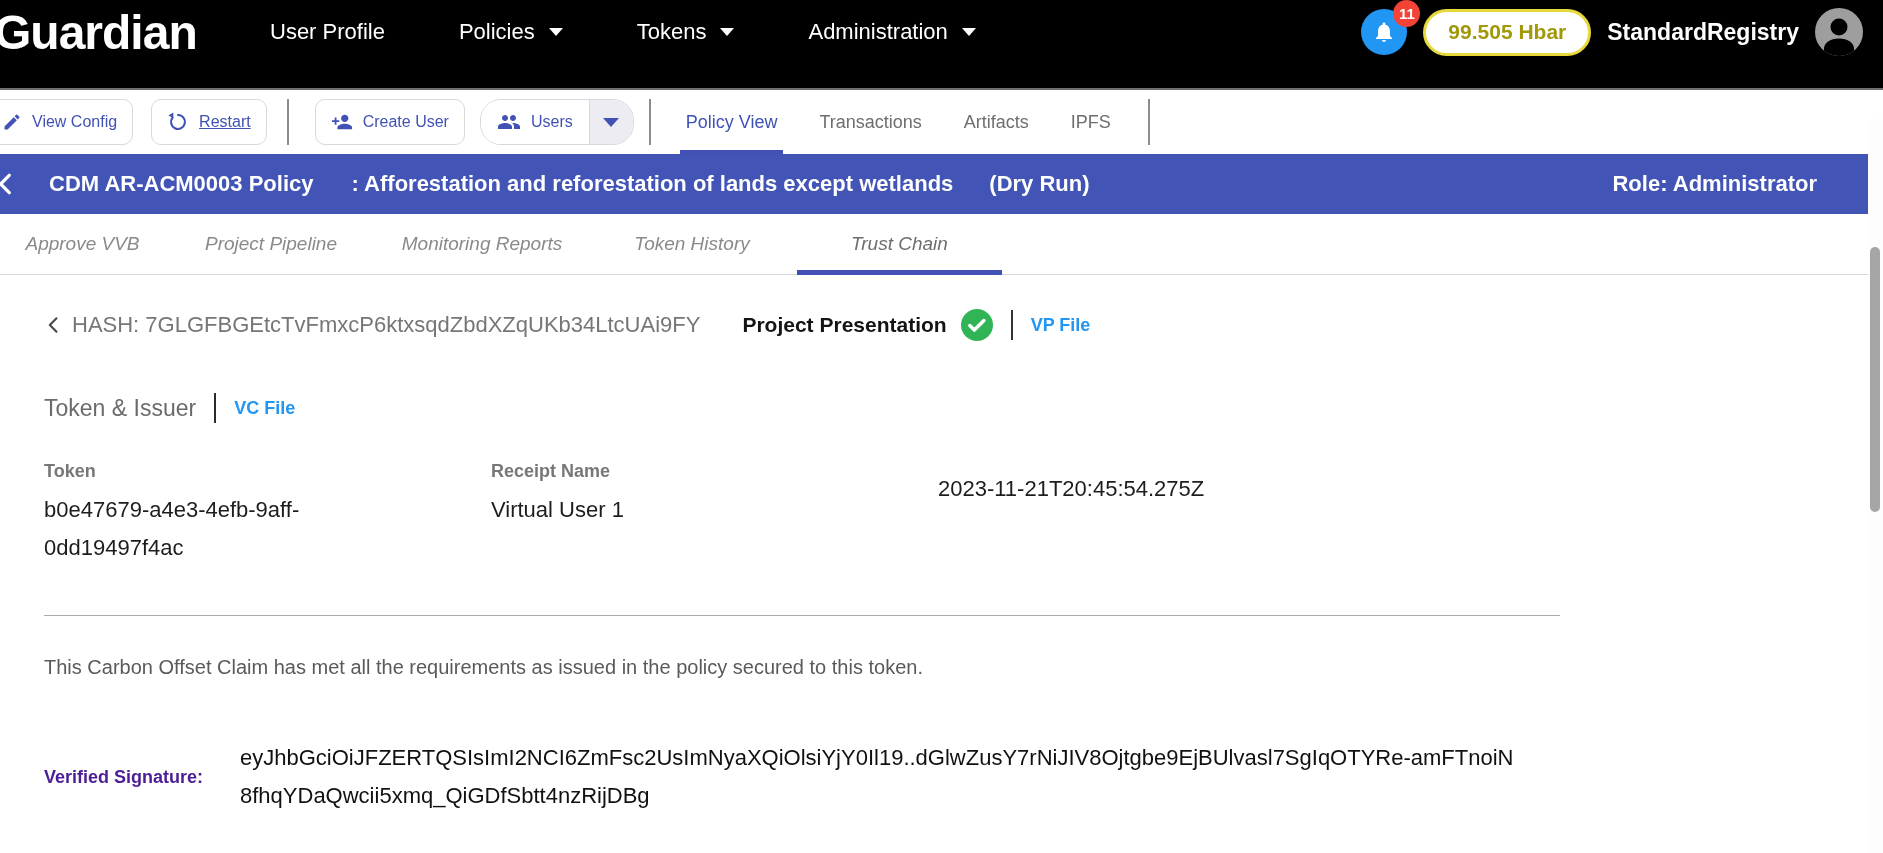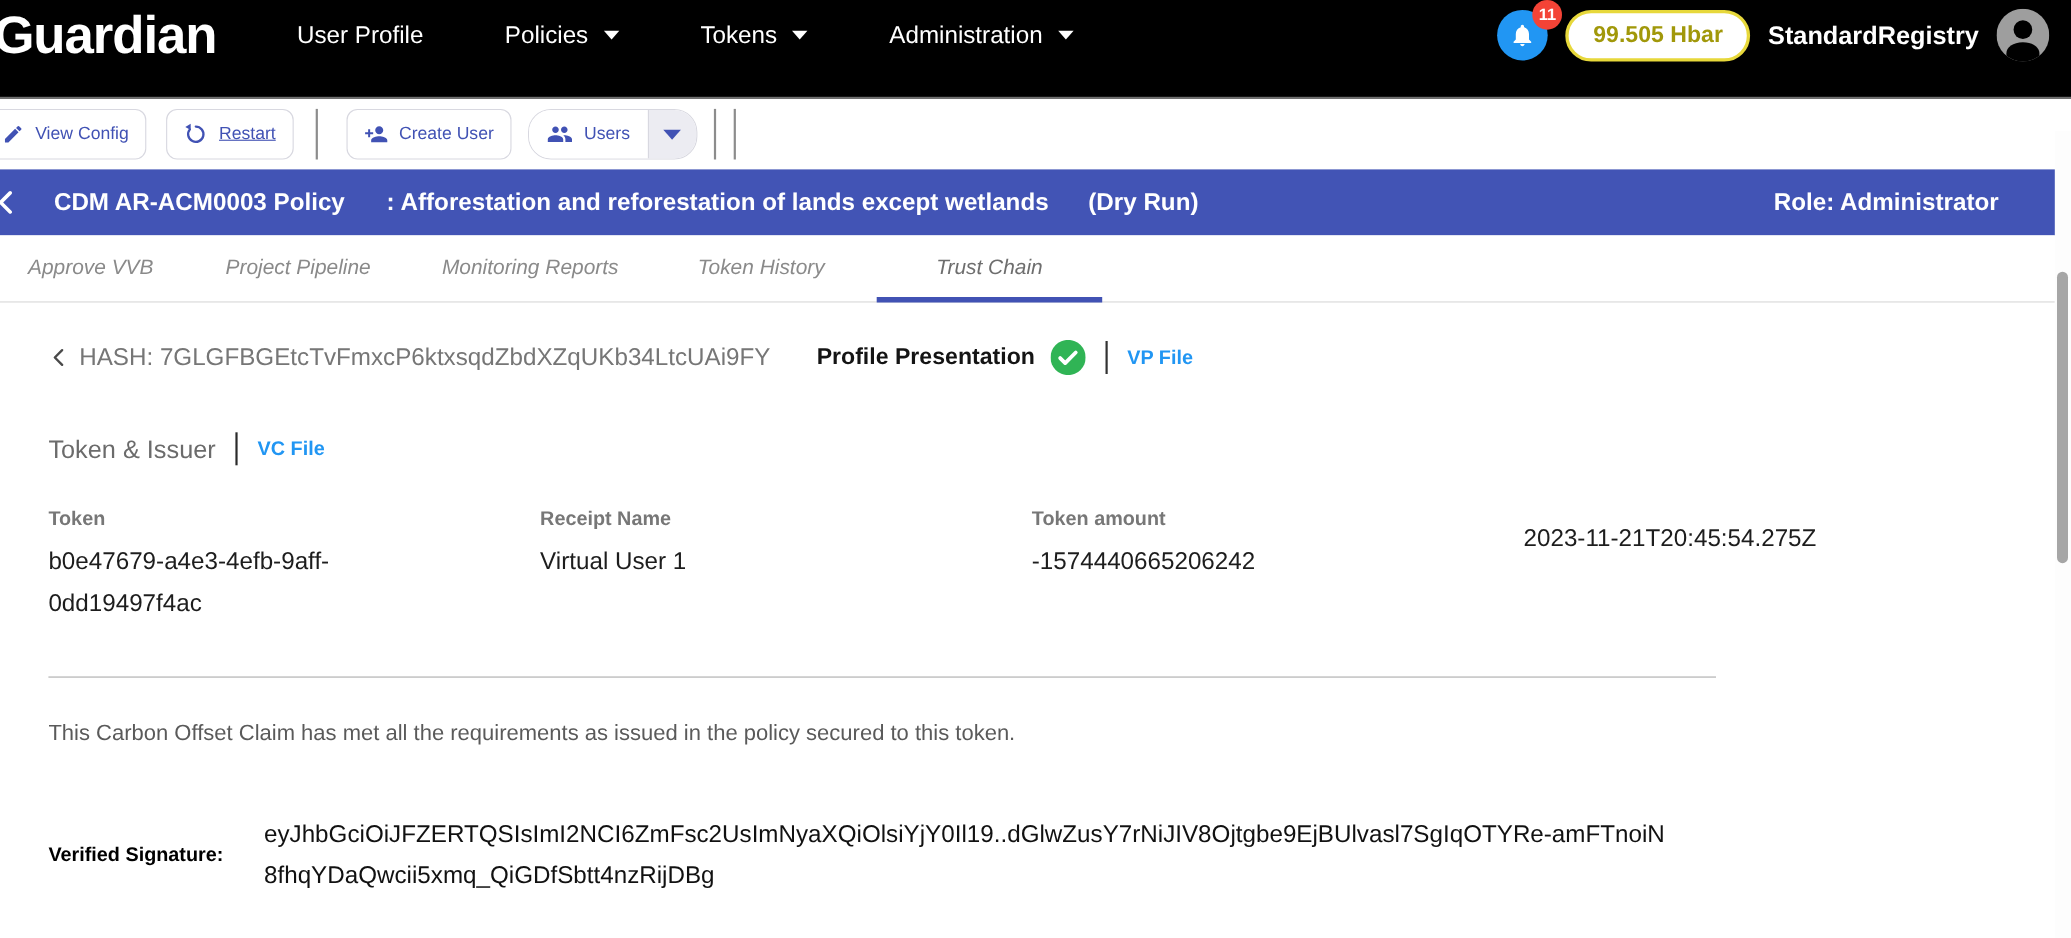--- a/index.html
+++ b/index.html
@@ -93,21 +93,21 @@
   .fields-grid { margin-top:36px; display:grid; grid-template-columns:447px 447px 447px 447px; }
   .f-label { color:#777; font-size:18px; font-weight:700; }
   .f-value { margin-top:9px; color:#1d1d1d; font-size:22px; line-height:38px; }
   .f-col:first-child .f-value { max-width:305px; overflow-wrap:break-word; }
 
   .divider { margin-top:48px; width:1516px; border:none; border-top:1.5px solid #ababab; }
 
   .claim-text { margin-top:40px; color:#5a5a5a; font-size:20px; }
 
   .sig-row { margin-top:60px; display:flex; align-items:center; }
-  .sig-label { flex:0 0 196px; color:#000000; font-size:18px; font-weight:700; }
+  .sig-label { flex:0 0 196px; color:#4c1d95; font-size:18px; font-weight:700; }
   .sig-value { width:1285px; color:#111; font-size:22px; line-height:38px;
                overflow-wrap:break-word; word-break:break-all; }
 
   
   .scrollbar { position:absolute; top:119px; right:0; width:15px; height:734px; background:#fdfdfd; }
   .scroll-thumb { position:absolute; top:128px; left:2px; width:10px; height:265px;
                   background:#a6a6a6; border-radius:5px; cursor:pointer; }
 
   svg { display:block; }
 </style>
@@ -205,20 +205,34 @@
       </span>
       <span>Users</span>
     </div>
     <div class="users-arrow">
       <span class="caret-indigo"></span>
     </div>
   </div>
 
   <div class="vsep sep-b"></div>
 
+  <div class="tb-tabs">
+    <div class="tb-tab active">
+      <span>Policy View</span>
+    </div>
+    <div class="tb-tab">
+      <span>Transactions</span>
+    </div>
+    <div class="tb-tab">
+      <span>Artifacts</span>
+    </div>
+    <div class="tb-tab">
+      <span>IPFS</span>
+    </div>
+  </div>
 
   <div class="vsep sep-c"></div>
 </div>
 
 <div class="policy-banner">
   <span class="banner-back">
     <svg width="26" height="30" viewBox="0 0 24 24">
         <path d="M15 4 L7 12 L15 20" fill="none" stroke="#fff" stroke-width="3" stroke-linecap="round" stroke-linejoin="round"></path>
       </svg>
   </span>
@@ -248,21 +262,21 @@
 
 <div class="content">
 
   <div class="hash-row">
     <span class="hash-back">
       <svg width="20" height="24" viewBox="0 0 24 24">
           <path d="M15 4 L7 12 L15 20" fill="none" stroke="#4a4a4a" stroke-width="2.6" stroke-linecap="round" stroke-linejoin="round"></path>
         </svg>
     </span>
     <span class="hash-text">HASH: 7GLGFBGEtcTvFmxcP6ktxsqdZbdXZqUKb34LtcUAi9FY</span>
-    <span class="vp-title">Profile Presentation</span>
+    <span class="vp-title">Project Presentation</span>
     <span class="check-wrap">
       <svg width="32" height="32" viewBox="0 0 24 24">
         <circle cx="12" cy="12" r="12" fill="#30b455"></circle>
         <path d="M6.6 12.4l3.4 3.4 7.2-7.2" fill="none" stroke="#fff" stroke-width="2.6" stroke-linecap="round" stroke-linejoin="round"></path>
       </svg>
     </span>
     <span class="vdiv"></span>
     <span class="file-link">VP File</span>
   </div>
 
@@ -275,24 +289,20 @@
   <div class="fields-grid">
     <div class="f-col">
       <div class="f-label">Token</div>
       <div class="f-value">b0e47679-a4e3-4efb-9aff-0dd19497f4ac</div>
     </div>
     <div class="f-col">
       <div class="f-label">Receipt Name</div>
       <div class="f-value">Virtual User 1</div>
     </div>
     <div class="f-col">
-      <div class="f-label">Token amount</div>
-      <div class="f-value">-1574440665206242</div>
-    </div>
-    <div class="f-col">
       <div class="f-value">2023-11-21T20:45:54.275Z</div>
     </div>
   </div>
 
   <hr class="divider">
 
   <div class="claim-text">This Carbon Offset Claim has met all the requirements as issued in the policy secured to this token.</div>
 
   <div class="sig-row">
     <div class="sig-label">Verified Signature:</div>

